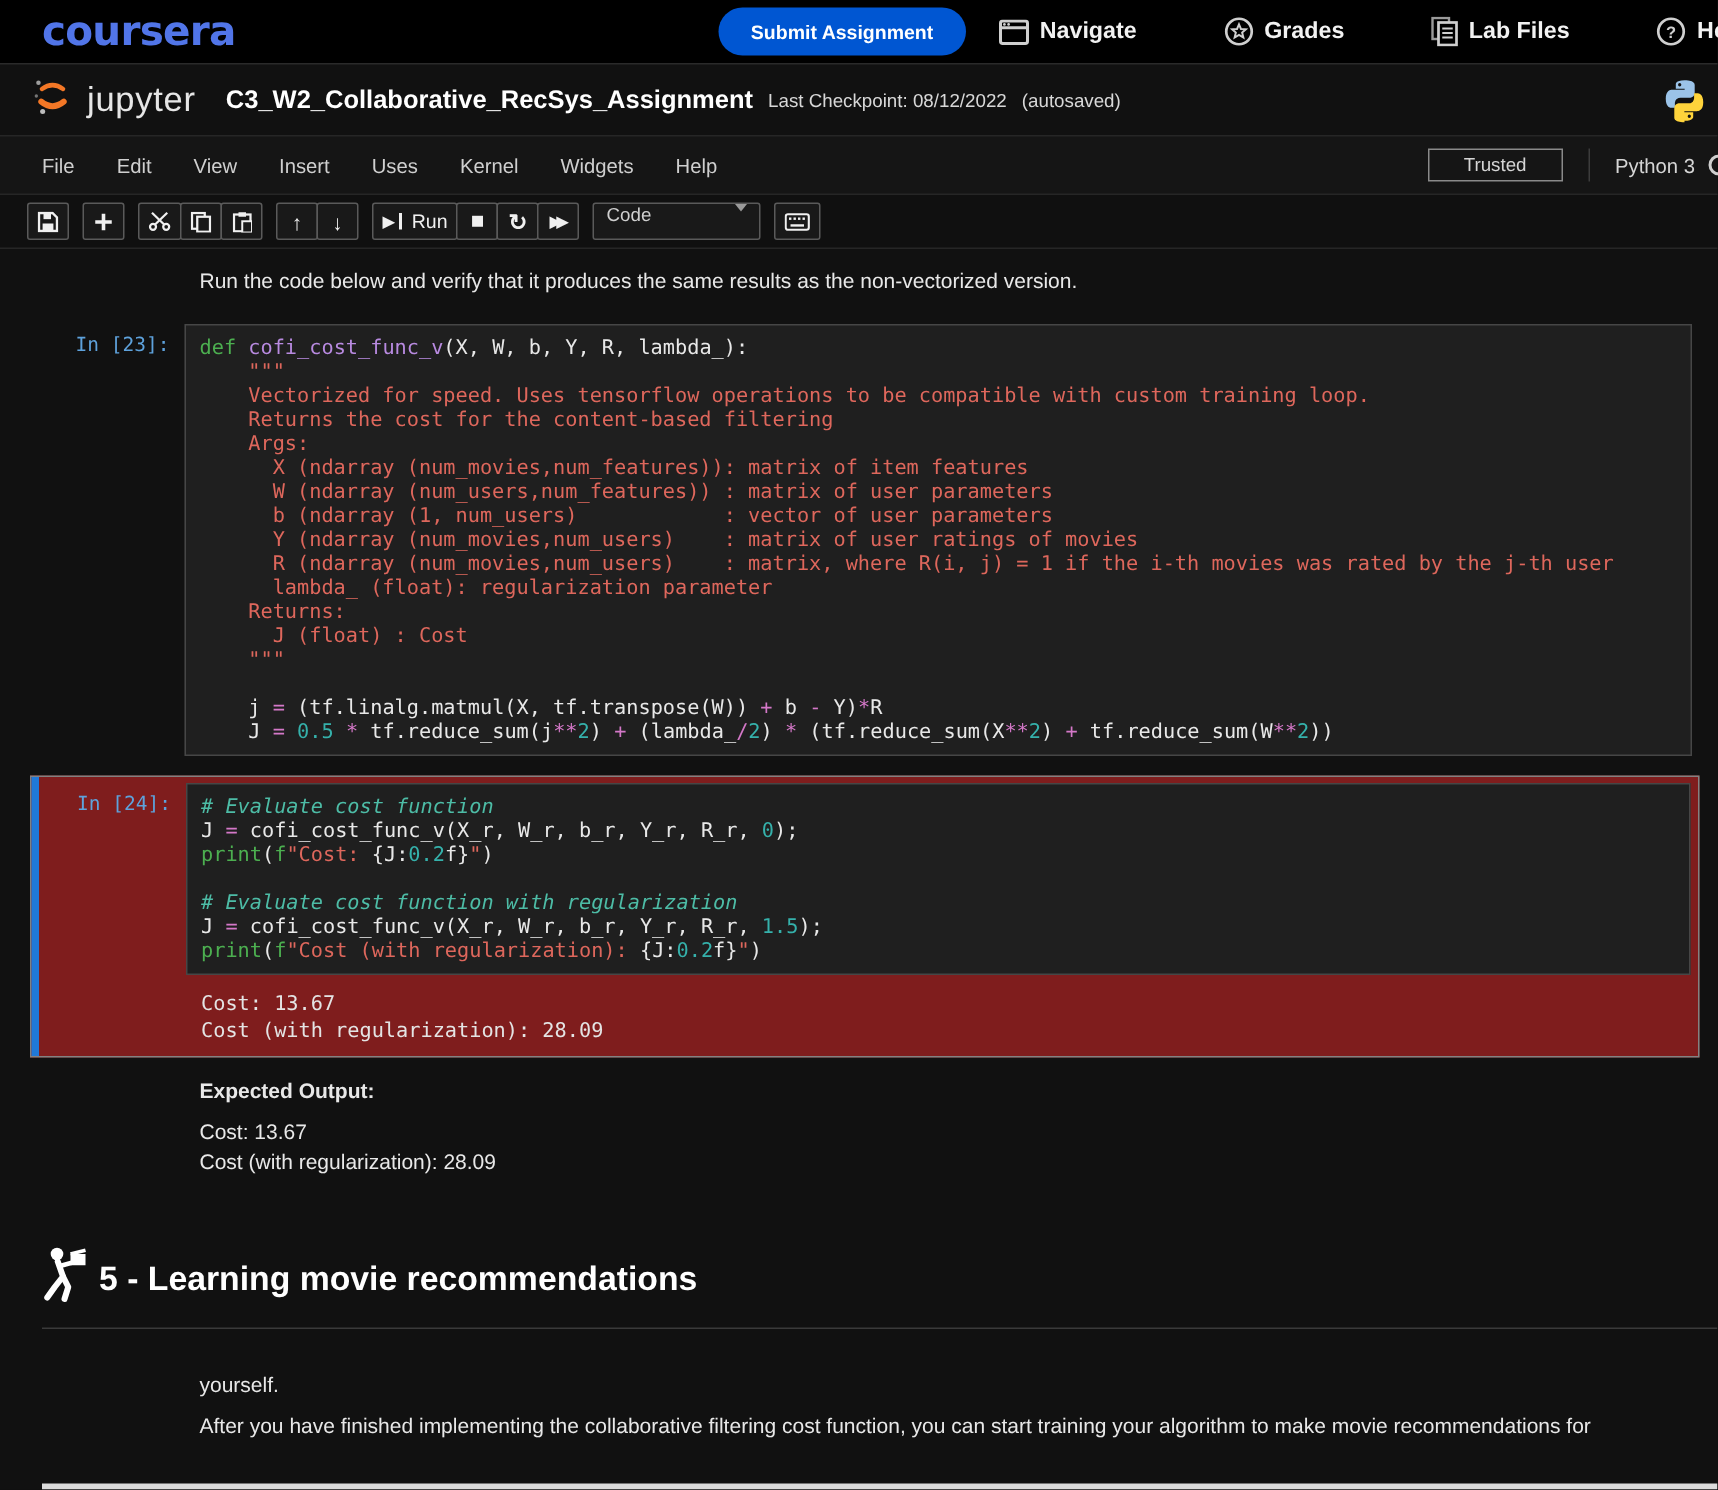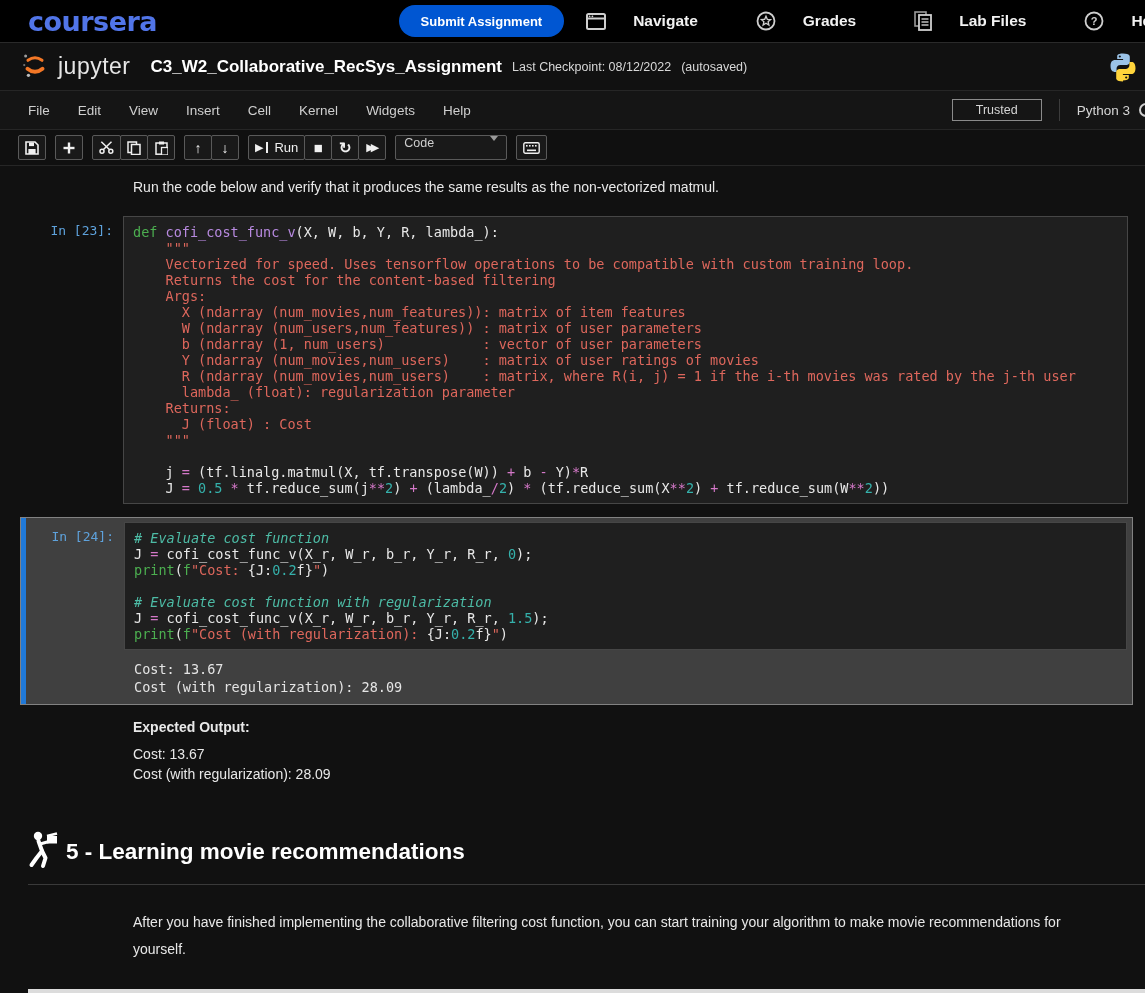--- a/index.html
+++ b/index.html
@@ -4,21 +4,21 @@
 <style>
   * { margin:0; padding:0; box-sizing:border-box; }
   html,body { width:1145px; height:993px; overflow:hidden; background:#111; font-family:"Liberation Sans", sans-serif; }
 
   
   .c-bar { position:absolute; top:0; left:0; width:1145px; height:42px; background:#000; display:flex; align-items:center; }
   .c-logo { margin-left:28px; font-family:"DejaVu Sans", sans-serif; font-weight:bold; font-size:27px; letter-spacing:-0.5px; color:#5175e8; }
   .c-spacer { flex:1; }
   .submit-btn { background:#0056d2; color:#fff; font-size:13px; font-weight:bold; border:none; border-radius:16px; padding:0 22px; height:32px; cursor:pointer; margin-right:22px; }
   .c-nav { display:flex; align-items:center; }
-  .c-nav-item { display:flex; align-items:center; gap:27px; color:#f2f2f2; font-size:15.5px; font-weight:bold; margin-right:58px; white-space:nowrap; cursor:pointer; }
+  .c-nav-item { display:flex; align-items:center; gap:7px; color:#f2f2f2; font-size:15.5px; font-weight:bold; margin-right:58px; white-space:nowrap; cursor:pointer; }
   .c-nav-item:last-child { margin-right:-20px; }
   .c-nav-item svg { display:block; }
 
   
   .j-header { position:absolute; top:42px; left:0; width:1145px; height:48px; background:#111; border-top:1px solid #2a2a2a; display:flex; align-items:center; }
   .j-logo { display:flex; align-items:center; margin-left:20px; }
   .j-word { color:#e6e6e6; font-size:23px; margin-left:8px; letter-spacing:0.5px; }
   .nb-title { color:#fff; font-size:17px; font-weight:bold; margin-left:20px; cursor:pointer; }
   .checkpoint { color:#d8d8d8; font-size:12.5px; margin-left:10px; }
   .autosaved { color:#d8d8d8; font-size:12.5px; margin-left:10px; }
@@ -54,21 +54,21 @@
   .intro { margin:13px 0 0 133px; color:#e8e8e8; font-size:14px; }
 
   .cellrow { display:flex; align-items:flex-start; }
   .cell1 { margin-top:21px; }
   .prompt { flex:0 0 123px; text-align:right; padding:7px 10px 0 0; color:#5ea2dc; font-family:"DejaVu Sans Mono", monospace; font-size:13px; white-space:pre; }
   .inputarea { flex:1; margin-right:17px; background:#1f1f1f; border:1px solid #464646; padding:7px 9px; cursor:text; }
   .cl { white-space:pre; font-family:"DejaVu Sans Mono", monospace; font-size:13.5px; line-height:16px; height:16px; }
   .t-k{color:#4caf50;} .t-f{color:#b88ae0;} .t-o{color:#d478c8;} .t-n{color:#35b1ab;}
   .t-s{color:#de675c;} .t-c{color:#4dbca6; font-style:italic;} .t-p{color:#e8e8e8;}
 
-  .sel-cell { position:relative; margin:13px 12px 0 20px; border:1px solid #828282; padding:4px 0 8px 0; background:#404040; }
+  .sel-cell { position:relative; margin:13px 12px 0 20px; border:1px solid #828282; padding:4px 0 8px 0; background:#7f1d1d; }
   .sel-bar { position:absolute; left:0; top:0; bottom:0; width:5px; background:#2079d8; }
   .sel-cell .prompt { flex:0 0 103px; }
   .sel-cell .inputarea { margin-right:5px; }
   .outputarea { margin:10px 0 0 113px; color:#e4e4e4; font-family:"DejaVu Sans Mono", monospace; font-size:13.5px; line-height:18px; white-space:pre-line; }
 
   .expected { margin:14px 0 0 133px; color:#e8e8e8; font-size:14px; }
   .expected-title { font-weight:bold; margin-bottom:9px; }
   .expected-line { line-height:20px; }
 
   .sec-head { margin:46px 0 0 28px; padding-bottom:10px; border-bottom:1px solid #3a3a3a; width:1117px; display:flex; align-items:center; gap:8px; }
@@ -152,21 +152,21 @@
       <path fill="#ffd43b" d="M16 29.5c6.2 0 5.8-2.7 5.8-2.7v-2.9h-5.9v-.8h8.2s4.4.5 4.4-5.9c0-6.3-3.8-6.1-3.8-6.1h-2.3v3s.1 3.8-3.7 3.8h-5.9s-3.6-.1-3.6 3.5v5.9s-.5 3.2 6.8 3.2zm3.2-1.9a1.1 1.1 0 1 1 0-2.2 1.1 1.1 0 0 1 0 2.2z"></path>
     </svg>
   </span>
 </div>
 
 <div class="menu-bar">
   <span class="menu-item">File</span>
   <span class="menu-item">Edit</span>
   <span class="menu-item">View</span>
   <span class="menu-item">Insert</span>
-  <span class="menu-item">Cell</span>
+  <span class="menu-item">Uses</span>
   <span class="menu-item">Kernel</span>
   <span class="menu-item">Widgets</span>
   <span class="menu-item">Help</span>
   <div class="menu-right">
     <span class="trusted">Trusted</span>
     <span class="menu-div"></span>
     <span class="kernel-name">Python 3</span>
     <span class="kernel-dot"></span>
   </div>
 </div>
@@ -261,21 +261,21 @@
             <rect x="12" y="3" width="1.6" height="1.6" fill="#f0f0f0"></rect>
             <rect x="4" y="7.5" width="9" height="1.6" fill="#f0f0f0"></rect>
           </svg>
         </span>
     </button>
   </div>
 </div>
 
 <div class="nb">
 
-  <div class="intro">Run the code below and verify that it produces the same results as the non-vectorized matmul.</div>
+  <div class="intro">Run the code below and verify that it produces the same results as the non-vectorized version.</div>
 
   <div class="cellrow cell1">
     <div class="prompt">In [23]:</div>
     <div class="inputarea">
         <div class="cl"><span class="t-k">def</span><span class="t-p"> </span><span class="t-f">cofi_cost_func_v</span><span class="t-p">(X, W, b, Y, R, lambda_):</span></div>
         <div class="cl"><span class="t-s">    """</span></div>
         <div class="cl"><span class="t-s">    Vectorized for speed. Uses tensorflow operations to be compatible with custom training loop.</span></div>
         <div class="cl"><span class="t-s">    Returns the cost for the content-based filtering</span></div>
         <div class="cl"><span class="t-s">    Args:</span></div>
         <div class="cl"><span class="t-s">      X (ndarray (num_movies,num_features)): matrix of item features</span></div>
@@ -325,18 +325,18 @@
         <path d="M14 21 L17.5 28 L15 36" stroke="#fff" stroke-width="4" fill="none" stroke-linecap="round" stroke-linejoin="round"></path>
         <path d="M12 14 L21 11.5" stroke="#fff" stroke-width="3" stroke-linecap="round"></path>
         <rect x="19" y="6" width="10" height="7.5" fill="#fff"></rect>
         <path d="M19 6 L29 3.5" stroke="#fff" stroke-width="2.4"></path>
       </svg>
     </span>
     <h2>5 - Learning movie recommendations</h2>
   </div>
 
   <div class="para">
+    <div>yourself.</div>
     <div>After you have finished implementing the collaborative filtering cost function, you can start training your algorithm to make movie recommendations for</div>
-    <div>yourself.</div>
   </div>
 
   <div class="bottom-strip"></div>
 </div>
 
 </body></html>

